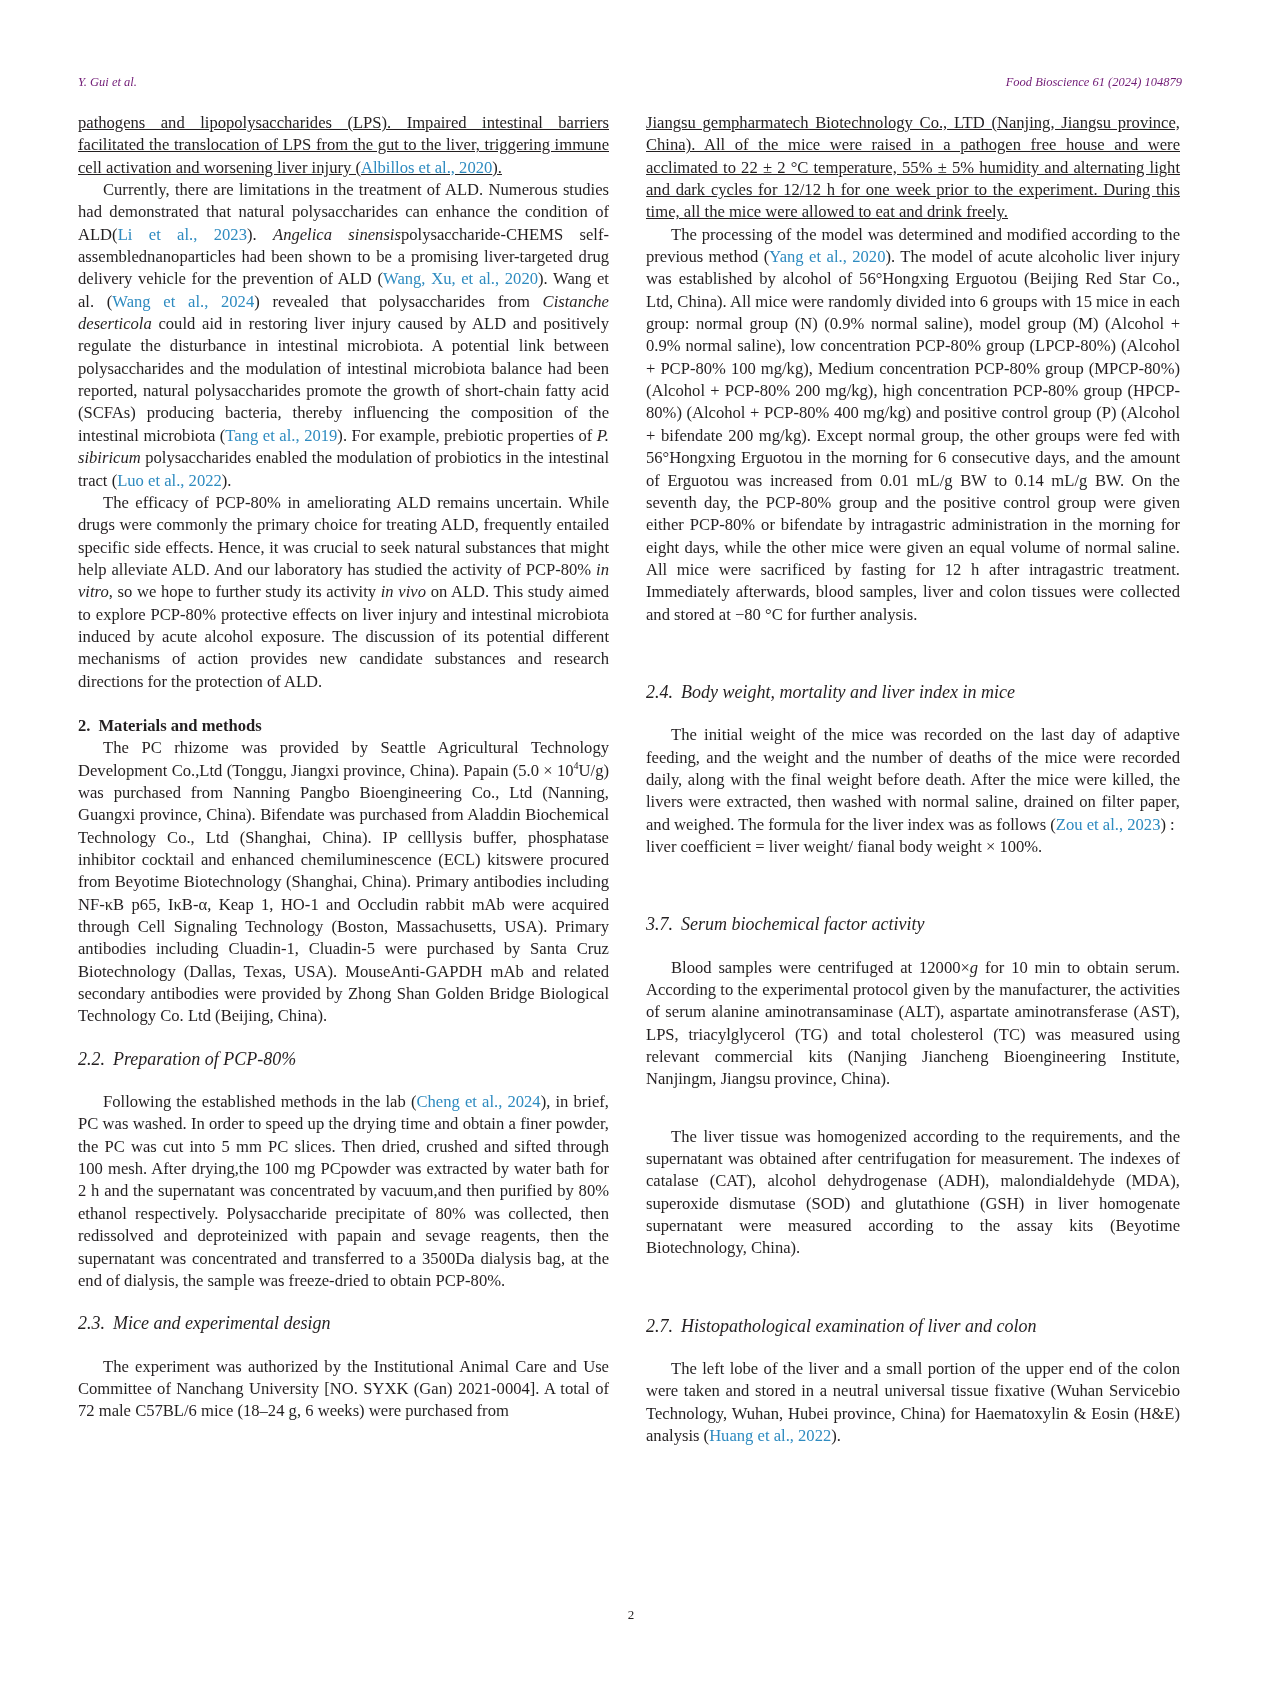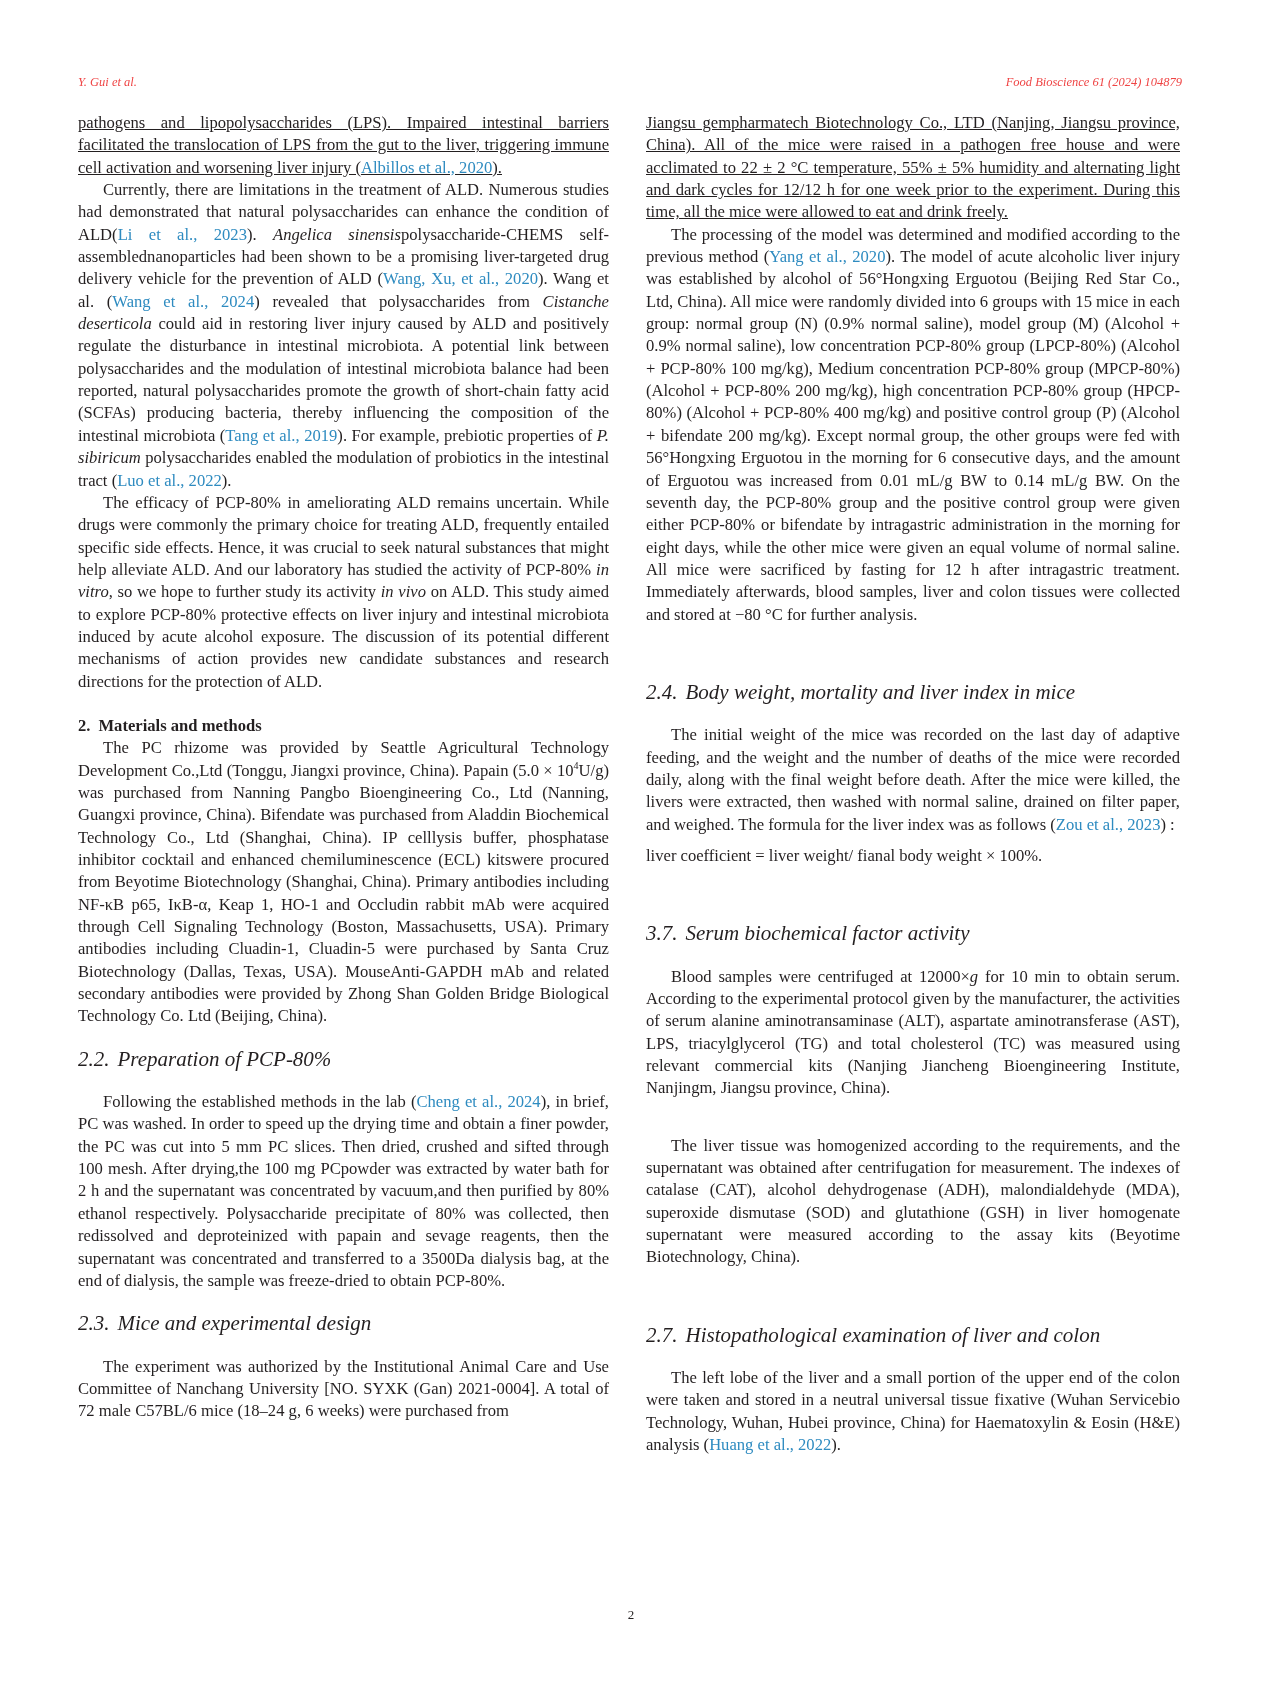--- a/index.html
+++ b/index.html
@@ -2,38 +2,38 @@
 <html><head>
 <meta charset="utf-8">
 <style>
   html, body { margin: 0; padding: 0; background: #ffffff; }
   body {
     width: 1262px; height: 1683px; position: relative; overflow: hidden;
     font-family: "Liberation Serif", "DejaVu Serif", serif;
     color: #231f20;
   }
   .running-head {
-    position: absolute; top: 75px; font-style: italic; font-size: 12.5px; color: #ef4444;
+    position: absolute; top: 75px; font-style: italic; font-size: 12.5px; color: #701a75;
   }
   .rh-left { left: 78px; }
   .rh-right { right: 80px; }
   .col {
     position: absolute; top: 112px; font-size: 16.6px; line-height: 22.35px;
     text-align: justify; hyphens: manual;
   }
   .col-left { left: 78px; width: 531px; }
   .col-right { left: 646px; width: 534px; }
   p { margin: 0; text-indent: 25px; }
   p.noindent { text-indent: 0; text-decoration: underline; }
   .link { color: #2e8bc0; cursor: pointer; }
   .sec-title { font-weight: bold; font-size: 16.6px; margin: 22px 0 0 0; text-indent: 0; text-align: left; }
-  .subsec-title { font-style: italic; font-size: 21px; margin: 20px 0 21px 0; text-indent: 0; text-align: left; }
+  .subsec-title { font-style: italic; font-size: 18px; margin: 20px 0 21px 0; text-indent: 0; text-align: left; }
   .num { display: inline-block; margin-right: 8px; }
   .gap-m { height: 35px; }
-  .formula { text-indent: 0; margin-top: 9px; }
+  .formula { text-indent: 0; }
   sup { font-size: 10px; line-height: 0; }
   .page-number { position: absolute; top: 1607px; left: 0; width: 1262px; text-align: center; font-size: 13px; }
 </style>
 </head>
 <body>
 
 <div class="running-head rh-left">Y. Gui et al.</div>
 <div class="running-head rh-right">Food Bioscience 61 (2024) 104879</div>
 
 <div class="col col-left">

